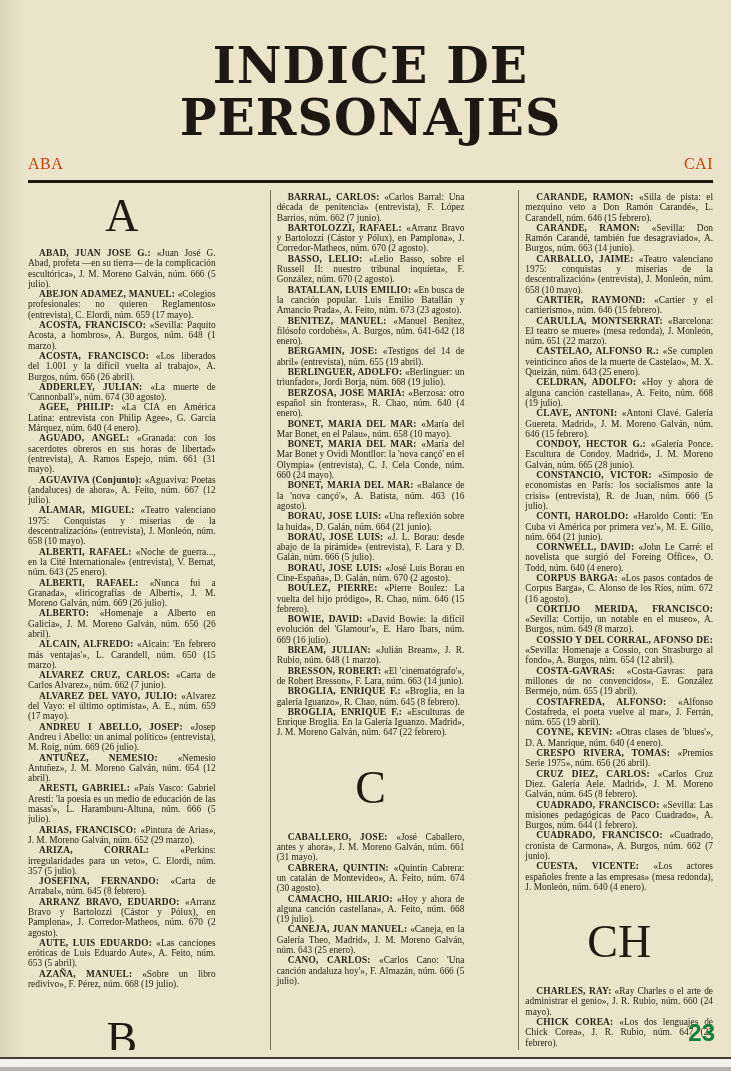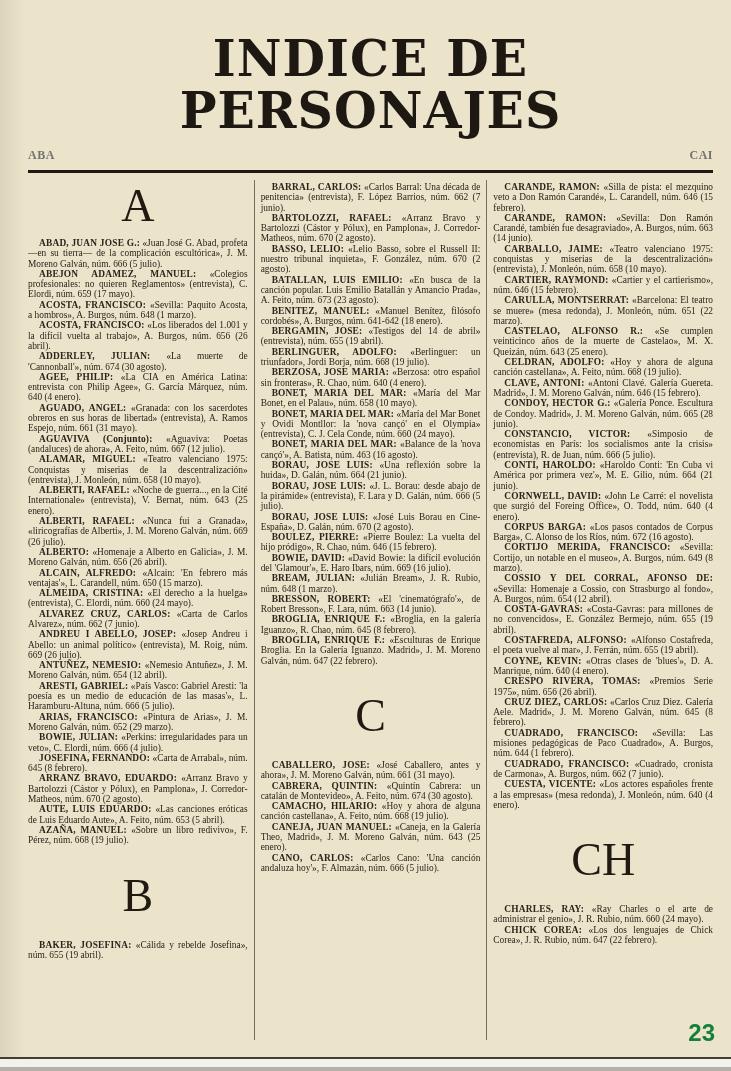--- a/index.html
+++ b/index.html
@@ -8,32 +8,32 @@
     background:#ebe3ca;
     font-family:"Liberation Serif", serif;
     color:#272118;
   }
   
   body::before{
     content:"";position:absolute;left:0;top:0;bottom:0;width:26px;
     background:linear-gradient(90deg, rgba(90,80,55,0.10), rgba(90,80,55,0));
     pointer-events:none;
   }
-  .page{position:absolute;inset:0;padding:0 18px 0 28px;box-sizing:border-box;}
+  .page{position:absolute;inset:0;padding:7px 18px 0 28px;box-sizing:border-box;}
   .masthead{text-align:center;margin-top:34px;line-height:50px;
     font-family:"DejaVu Serif", serif;font-weight:bold;font-size:49px;
     letter-spacing:1px;color:#1d1812;transform:scaleY(1.04);}
   .alpha-range{display:flex;justify-content:space-between;margin-top:14px;
-    font-weight:bold;font-size:12px;letter-spacing:0.5px;color:#737373;}
+    font-weight:normal;font-size:16px;letter-spacing:0.5px;color:#c2410c;}
   .rule{border:0;height:3px;background:#1e1913;margin:7px 0 0 0;}
   .columns{display:flex;margin-top:7px;height:860px;overflow:hidden;}
   .col{flex:1 1 0;overflow:hidden;padding:2px 6px 0 6px;}
   .col:first-child{padding-left:0;}
   .col:last-child{padding-right:0;}
-  .col + .col{border-left:1px solid #756e5e;}
+  .col + .col{border-left:1px solid #756e5e;margin-left:48px;}
   .entry{margin:0;font-size:9.4px;line-height:10.3px;text-align:justify;
     text-indent:11px;color:#2b241b;}
   .entry b{font-weight:bold;letter-spacing:0.2px;}
   .section-letter{text-align:center;font-family:"Liberation Serif", serif;
     font-size:46px;line-height:48px;color:#201a12;margin:26px 0 20px 0;}
   .col .section-letter:first-child{margin-top:0;margin-bottom:8px;}
   .page-number{position:absolute;right:16px;bottom:24px;
     font-family:"Liberation Sans", sans-serif;font-weight:bold;
     font-size:24px;color:#15803d;}
   .edge-line{position:absolute;left:0;right:0;bottom:12px;height:2px;background:#433e33;}
@@ -65,27 +65,27 @@
         <p class="entry"><b>ACOSTA, FRANCISCO:</b><span> «Los liberados del 1.001 y la difícil vuelta al trabajo», A. Burgos, núm. 656 (26 abril).</span></p>
         <p class="entry"><b>ADDERLEY, JULIAN:</b><span> «La muerte de 'Cannonball'», núm. 674 (30 agosto).</span></p>
         <p class="entry"><b>AGEE, PHILIP:</b><span> «La CIA en América Latina: entrevista con Philip Agee», G. García Márquez, núm. 640 (4 enero).</span></p>
         <p class="entry"><b>AGUADO, ANGEL:</b><span> «Granada: con los sacerdotes obreros en sus horas de libertad» (entrevista), A. Ramos Espejo, núm. 661 (31 mayo).</span></p>
         <p class="entry"><b>AGUAVIVA (Conjunto):</b><span> «Aguaviva: Poetas (andaluces) de ahora», A. Feito, núm. 667 (12 julio).</span></p>
         <p class="entry"><b>ALAMAR, MIGUEL:</b><span> «Teatro valenciano 1975: Conquistas y miserias de la descentralización» (entrevista), J. Monleón, núm. 658 (10 mayo).</span></p>
         <p class="entry"><b>ALBERTI, RAFAEL:</b><span> «Noche de guerra..., en la Cité Internationale» (entrevista), V. Bernat, núm. 643 (25 enero).</span></p>
         <p class="entry"><b>ALBERTI, RAFAEL:</b><span> «Nunca fui a Granada», «liricografías de Alberti», J. M. Moreno Galván, núm. 669 (26 julio).</span></p>
         <p class="entry"><b>ALBERTO:</b><span> «Homenaje a Alberto en Galicia», J. M. Moreno Galván, núm. 656 (26 abril).</span></p>
         <p class="entry"><b>ALCAIN, ALFREDO:</b><span> «Alcain: 'En febrero más ventajas'», L. Carandell, núm. 650 (15 marzo).</span></p>
-        <p class="entry"><b>ALMEIDA, CRISTINA:</b><span> «El derecho a la huelga» (entrevista), C. Elordi, núm. 660 (24 mayo).</span></p>
         <p class="entry"><b>ALVAREZ CRUZ, CARLOS:</b><span> «Carta de Carlos Alvarez», núm. 662 (7 junio).</span></p>
+        <p class="entry"><b>ALVAREZ DEL VAYO, JULIO:</b><span> «Alvarez del Vayo: el último optimista», A. E., núm. 659 (17 mayo).</span></p>
         <p class="entry"><b>ANDREU I ABELLO, JOSEP:</b><span> «Josep Andreu i Abello: un animal político» (entrevista), M. Roig, núm. 669 (26 julio).</span></p>
         <p class="entry"><b>ANTUÑEZ, NEMESIO:</b><span> «Nemesio Antuñez», J. M. Moreno Galván, núm. 654 (12 abril).</span></p>
         <p class="entry"><b>ARESTI, GABRIEL:</b><span> «País Vasco: Gabriel Aresti: 'la poesía es un medio de educación de las masas'», L. Haramburu-Altuna, núm. 666 (5 julio).</span></p>
         <p class="entry"><b>ARIAS, FRANCISCO:</b><span> «Pintura de Arias», J. M. Moreno Galván, núm. 652 (29 marzo).</span></p>
-        <p class="entry"><b>BOWIE, JULIAN:</b><span> «Perkins: irregularidades para un veto», C. Elordi, núm. 666 (4 julio).</span></p>
+        <p class="entry"><b>ARIZA, CORRAL:</b><span> «Perkins: irregularidades para un veto», C. Elordi, núm. 357 (5 julio).</span></p>
         <p class="entry"><b>JOSEFINA, FERNANDO:</b><span> «Carta de Arrabal», núm. 645 (8 febrero).</span></p>
         <p class="entry"><b>ARRANZ BRAVO, EDUARDO:</b><span> «Arranz Bravo y Bartolozzi (Cástor y Pólux), en Pamplona», J. Corredor-Matheos, núm. 670 (2 agosto).</span></p>
         <p class="entry"><b>AUTE, LUIS EDUARDO:</b><span> «Las canciones eróticas de Luis Eduardo Aute», A. Feito, núm. 653 (5 abril).</span></p>
         <p class="entry"><b>AZAÑA, MANUEL:</b><span> «Sobre un libro redivivo», F. Pérez, núm. 668 (19 julio).</span></p>
         <div class="section-letter">B</div>
         <p class="entry"><b>BAKER, JOSEFINA:</b><span> «Cálida y rebelde Josefina», núm. 655 (19 abril).</span></p>
       </div>
     <div class="col">
         <p class="entry"><b>BARRAL, CARLOS:</b><span> «Carlos Barral: Una década de penitencia» (entrevista), F. López Barrios, núm. 662 (7 junio).</span></p>
         <p class="entry"><b>BARTOLOZZI, RAFAEL:</b><span> «Arranz Bravo y Bartolozzi (Cástor y Pólux), en Pamplona», J. Corredor-Matheos, núm. 670 (2 agosto).</span></p>

